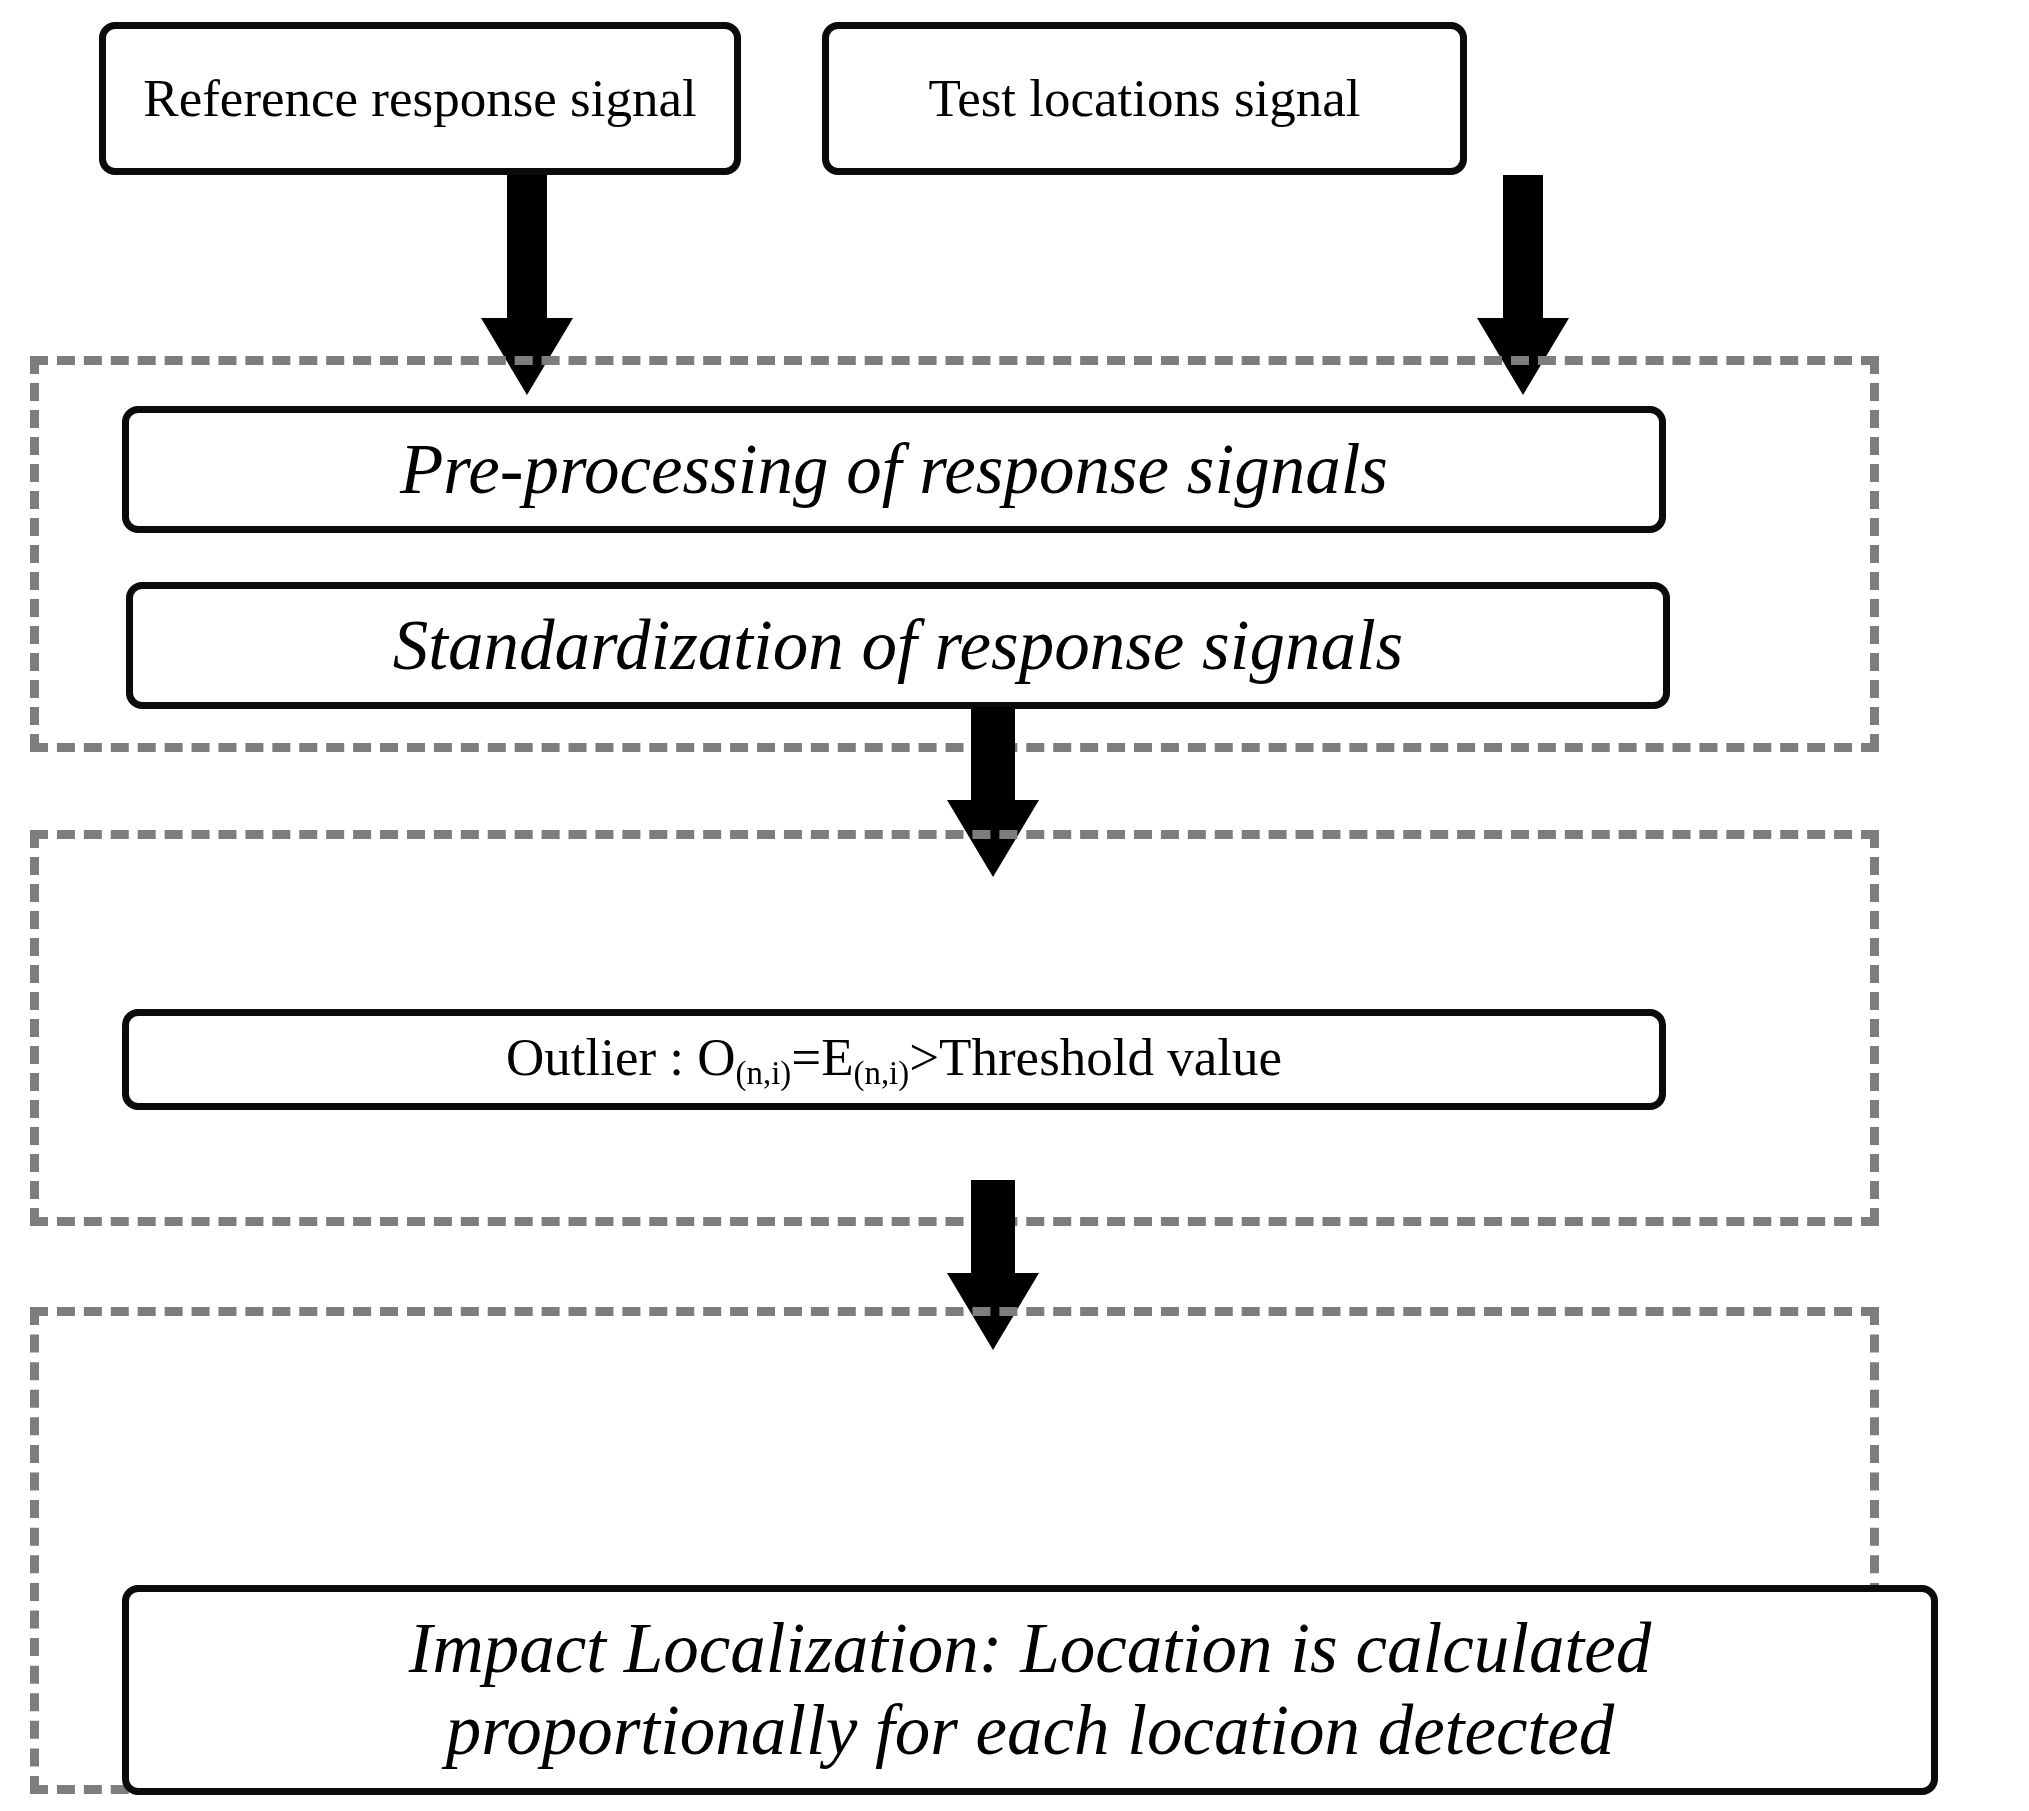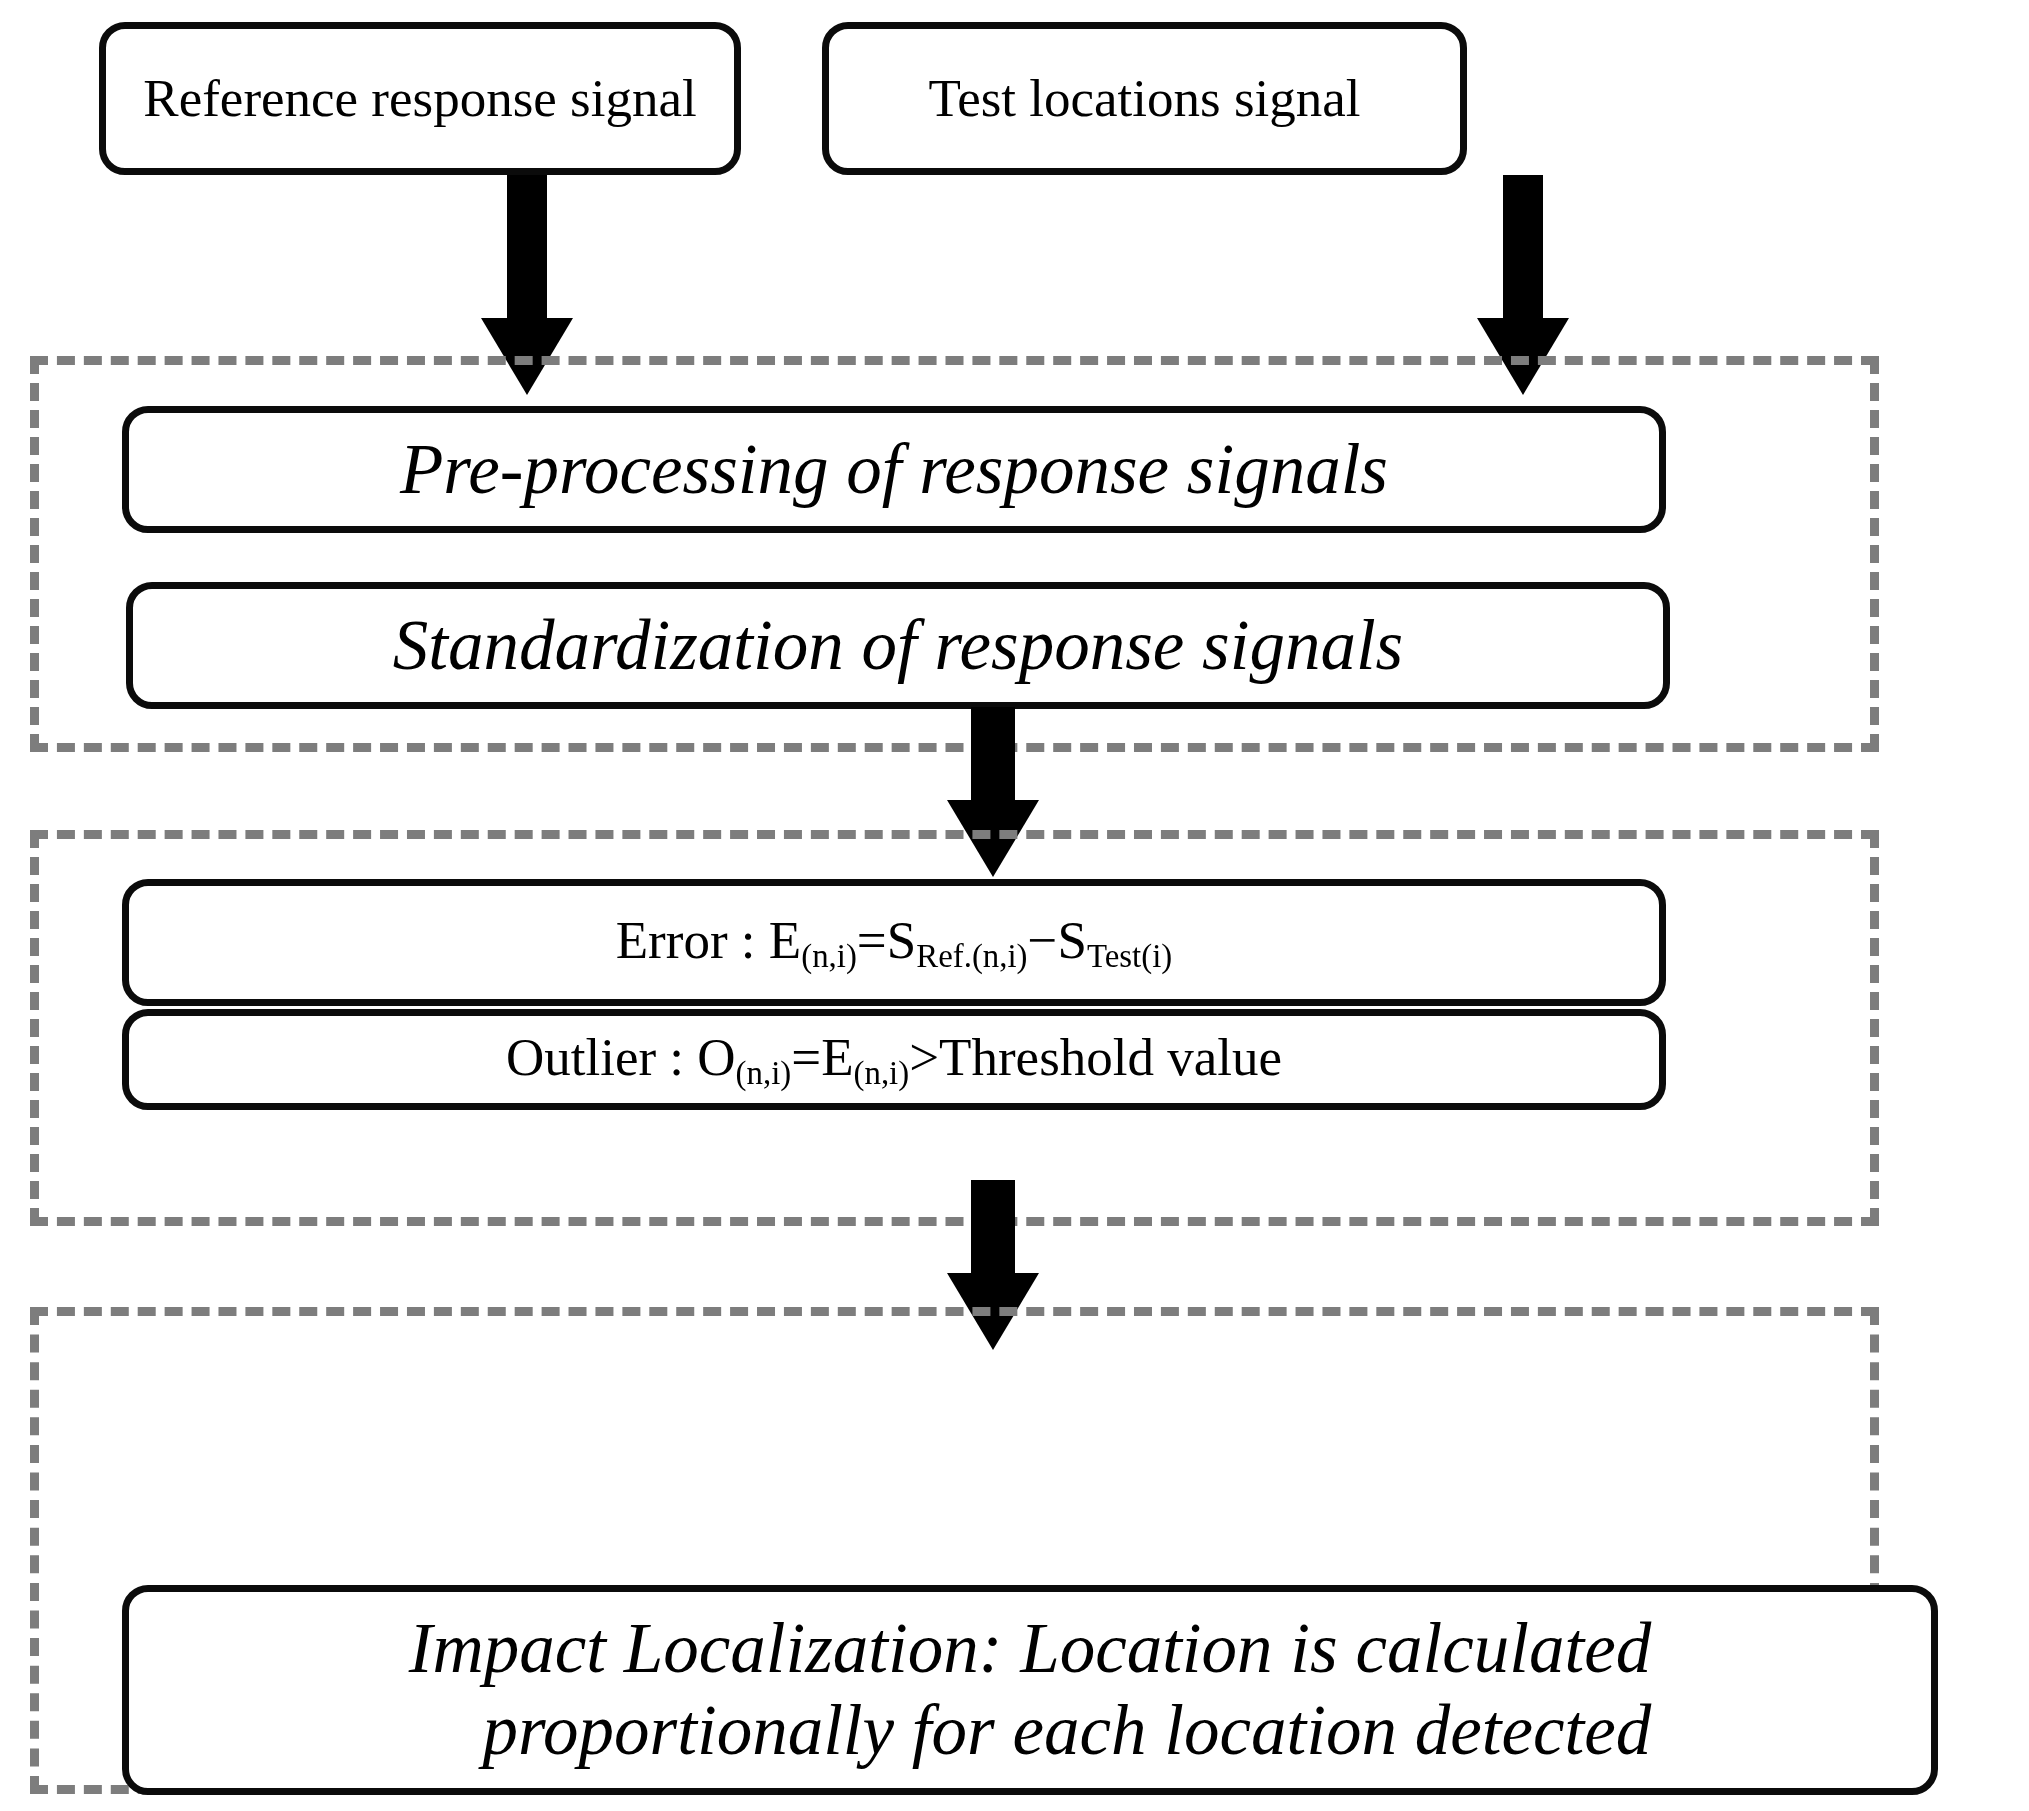--- a/index.html
+++ b/index.html
@@ -17,25 +17,25 @@
     background: #ffffff;
     overflow: hidden;
   }
 
   
   .node {
     position: absolute;
     box-sizing: border-box;
     background: #ffffff;
     border: 7px solid #0b0b0b;
-    border-radius: 26px;
+    border-radius: 16px;
     display: flex;
     align-items: center;
     justify-content: center;
-    text-align: right;
+    text-align: center;
     color: #000000;
     line-height: 1.15;
     padding: 0 26px;
   }
   .node .txt {
     display: block;
     white-space: pre-line;
   }
 
   .top-node { font-size: 53px; }
@@ -116,25 +116,20 @@
     <span class="txt">Standardization of response signals</span>
   </div>
 
   <div class="arrow" style="left:933px; top:707px; width:119px; height:170px;">
     <div class="shaft" style="width:44px; height:99px;"></div>
     <div class="head"></div>
   </div>
 
   <div class="group" style="left:30px; top:830px; width:1849px; height:396px;"></div>
 
-  <div class="node formula-node" style="left:122px; top:879px; width:1544px; height:127px;">
-    <span class="formula-line">
-      <span>Error : E</span><span class="sub">(n,i)</span><span>=S</span><span class="sub">Ref.(n,i)</span><span>−S</span><span class="sub">Test(i)</span>
-    </span>
-  </div>
 
   <div class="node formula-node" style="left:122px; top:1009px; width:1544px; height:101px;">
     <span class="formula-line">
       <span>Outlier : O</span><span class="sub">(n,i)</span><span>=E</span><span class="sub">(n,i)</span><span>&gt;Threshold value</span>
     </span>
   </div>
 
   <div class="arrow" style="left:933px; top:1180px; width:119px; height:170px;">
     <div class="shaft" style="width:44px; height:99px;"></div>
     <div class="head"></div>

